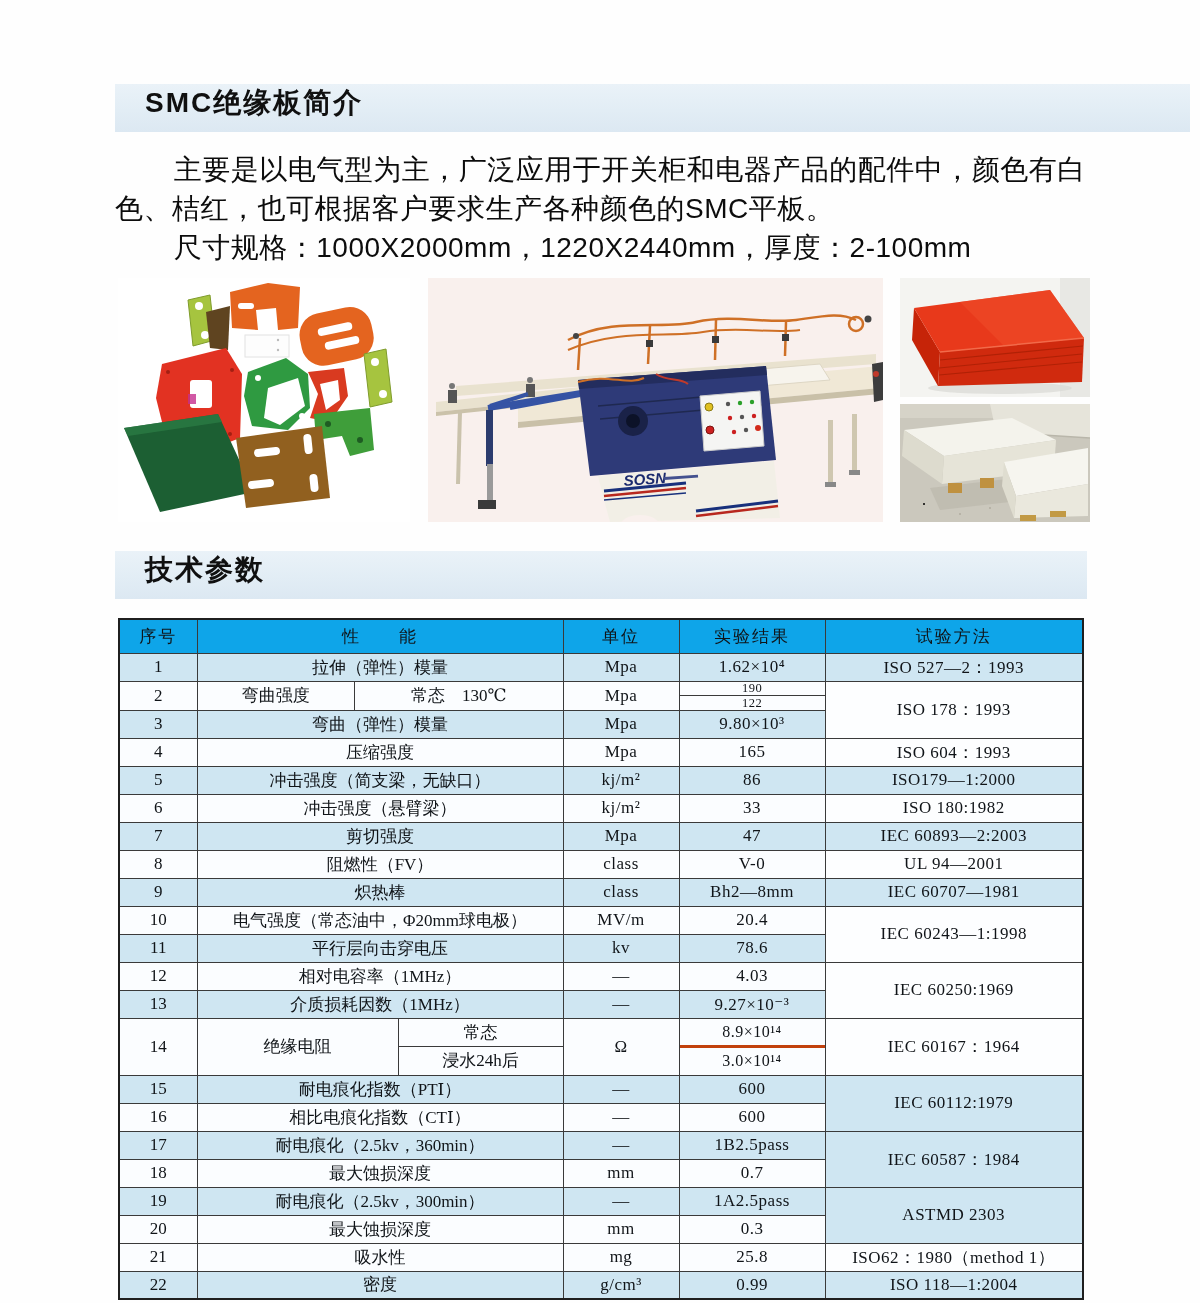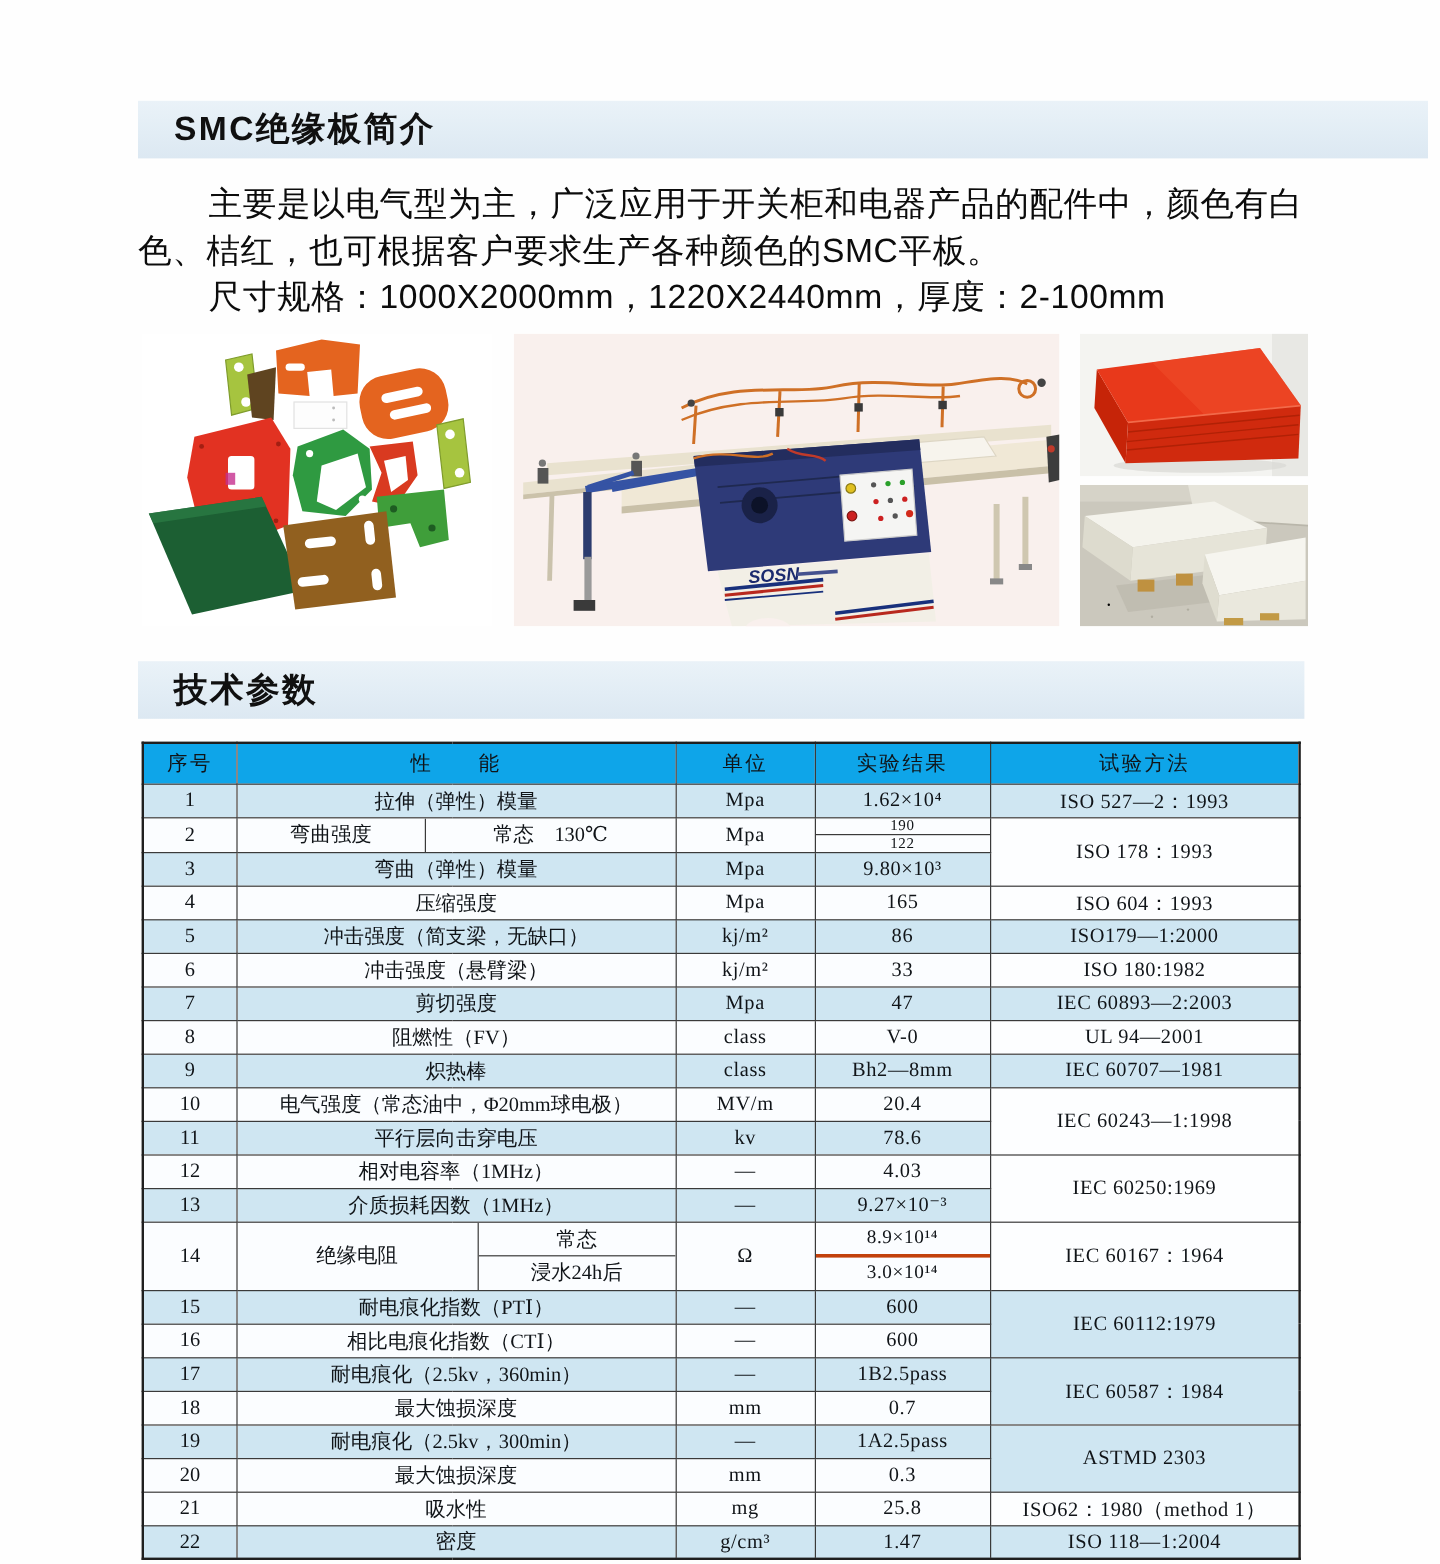--- a/index.html
+++ b/index.html
@@ -7,21 +7,21 @@
     width:1200px;height:1303px;background:#ffffff;
     font-family:"Liberation Sans","DejaVu Sans",sans-serif;
     -webkit-font-smoothing:antialiased;
   }
   .page{position:relative;width:1200px;height:1303px;overflow:hidden;background:#fefefe;}
 
   
   .banner{
     position:absolute;left:115px;height:48px;
     background:linear-gradient(180deg,#eaf2f8 0%,#e2edf5 55%,#dce8f2 100%);
-    display:flex;align-items:center;
+    display:flex;align-items:flex-start;
   }
   .banner1{top:84px;width:1075px;}
   .banner2{top:551px;width:972px;}
   .banner .btitle{
     padding-left:30px;font-size:28px;font-weight:900;color:#101010;
     letter-spacing:2px;font-family:"Liberation Sans","DejaVu Sans",sans-serif;
   }
 
   
   .intro{position:absolute;left:115px;top:150px;width:978px;color:#0c0c0c;}
@@ -479,20 +479,20 @@
             <td>21</td>
             <td colspan="2">吸水性</td>
             <td class="latin">mg</td>
             <td class="latin">25.8</td>
             <td class="latin mwhite" rowspan="1">ISO62：1980（method 1）</td>
           </tr>
           <tr class="rblue">
             <td>22</td>
             <td colspan="2">密度</td>
             <td class="latin">g/cm³</td>
-            <td class="latin">1.47</td>
+            <td class="latin">0.99</td>
             <td class="latin mblue" rowspan="1">ISO 118—1:2004</td>
           </tr>
         </tbody>
     </table>
   </div>
 
 </div>
 
 </body></html>

